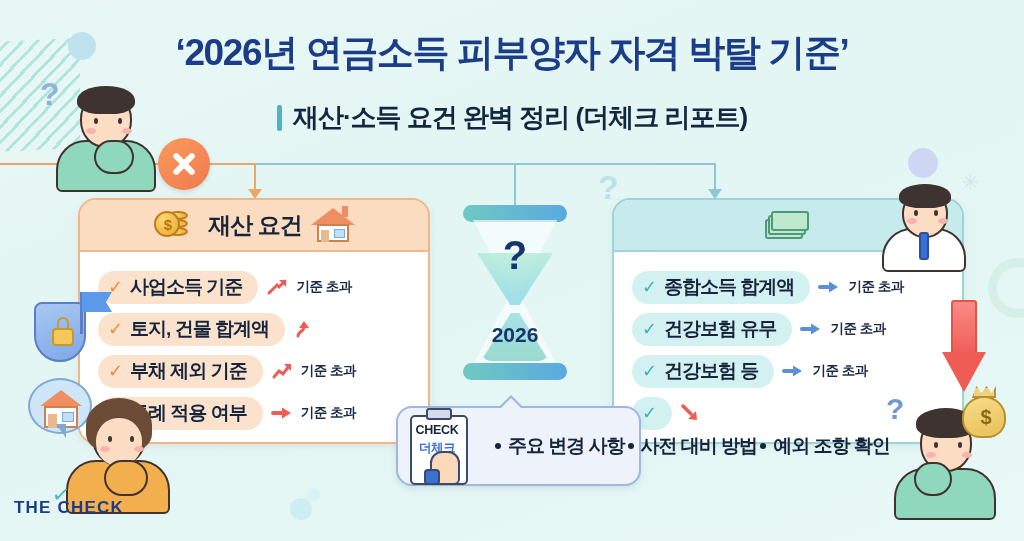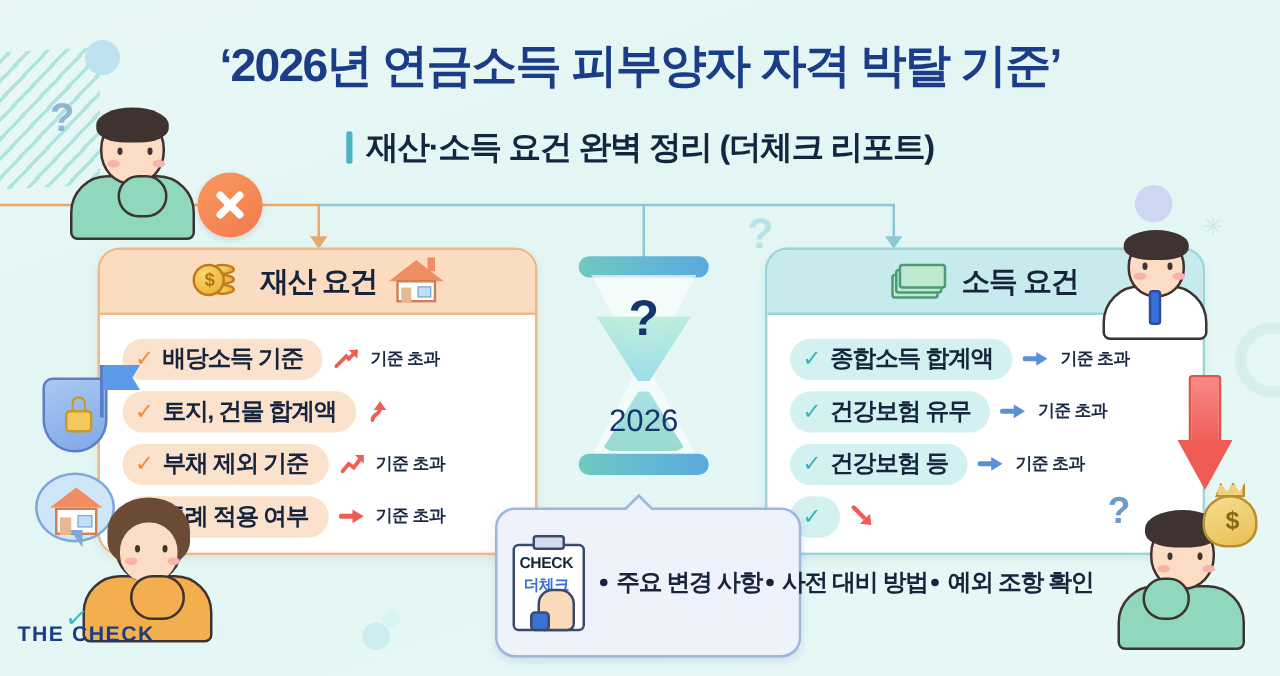--- a/index.html
+++ b/index.html
@@ -111,27 +111,27 @@
   }
   .hsand-bot {
     position:absolute; left:18px; top:108px; width:68px; height:48px;
     background:linear-gradient(180deg,#9fe0e2,#8fd6c9); opacity:.9;
     border-radius:4px 4px 10px 10px;
     clip-path: polygon(44% 0,56% 0,100% 100%,0 100%);
   }
   .hq { position:absolute; left:0; top:28px; width:104px; text-align:center;
         font-size:40px; font-weight:900; color:#16356e; }
   .hyear { position:absolute; left:0; top:118px; width:104px; text-align:center;
-        font-size:25px; font-weight:400; color:#16356e; }
+        font-size:21px; font-weight:700; color:#16356e; }
 
   
   .card {
-    position:absolute; left:396px; top:406px; width:245px; height:120px;
+    position:absolute; left:396px; top:406px; width:245px; height:80px;
     background:#eef3fb; border:2px solid #9fb6dd; border-radius:16px;
-    display:flex; align-items:center; gap:10px; padding:8px 10px;
+    display:flex; align-items:center; gap:25px; padding:8px 10px;
     box-shadow:0 3px 7px rgba(60,80,130,.13);
   }
   .card .tail { position:absolute; left:100px; top:-13px; width:0;height:0;
     border-left:13px solid transparent; border-right:13px solid transparent;
     border-bottom:13px solid #9fb6dd; }
   .card .tail2 { position:absolute; left:102px; top:-10px; width:0;height:0;
     border-left:11px solid transparent; border-right:11px solid transparent;
     border-bottom:11px solid #eef3fb; }
   .clip { position:relative; width:62px; height:78px; flex:none; }
   .clip-board { position:absolute; left:2px; top:8px; width:58px; height:70px;
@@ -284,21 +284,21 @@
         <span class="hh-body"></span>
           <span class="hh-door"></span>
           <span class="hh-win"></span>
       </span>
     </div>
     <div class="panel-body">
 
       <div class="row">
         <span class="pill pill-o">
           <span class="chk chk-o">✓</span>
-          <span>배당소득 기준</span>
+          <span>사업소득 기준</span>
         </span>
         <svg class="ar" viewBox="0 0 22 18">
           <path d="M3 15 L11 7 L13 9 L19 3" stroke="#ef5c55" stroke-width="3" fill="none" stroke-linecap="round"></path>
           <path d="M20 2 L20 9 L13 2 Z" fill="#ef5c55"></path>
         </svg>
         <span class="note">기준 초과</span>
       </div>
 
       <div class="row">
         <span class="pill pill-o">
@@ -339,21 +339,20 @@
     </div>
   </div>
 
   <div class="panel panel-right">
     <div class="panel-head">
       <span class="cash">
         <span class="bill" style="left:0;top:9px;"></span>
         <span class="bill" style="left:3px;top:5px;"></span>
         <span class="bill" style="left:6px;top:1px;"></span>
       </span>
-      <span>소득 요건</span>
     </div>
     <div class="panel-body">
 
       <div class="row">
         <span class="pill pill-c">
           <span class="chk chk-c">✓</span>
           <span>종합소득 합계액</span>
         </span>
         <svg class="ar" viewBox="0 0 22 18">
           <path d="M2 9 L13 9" stroke="#5b8fd8" stroke-width="4" fill="none" stroke-linecap="round"></path>

